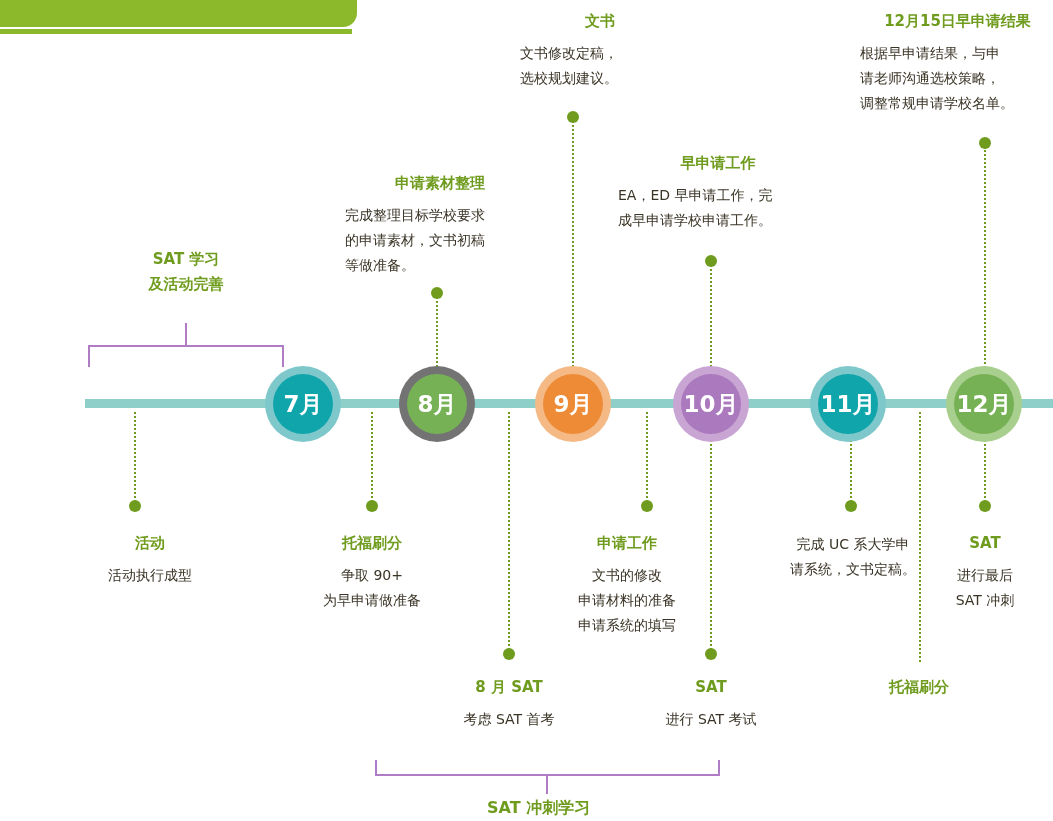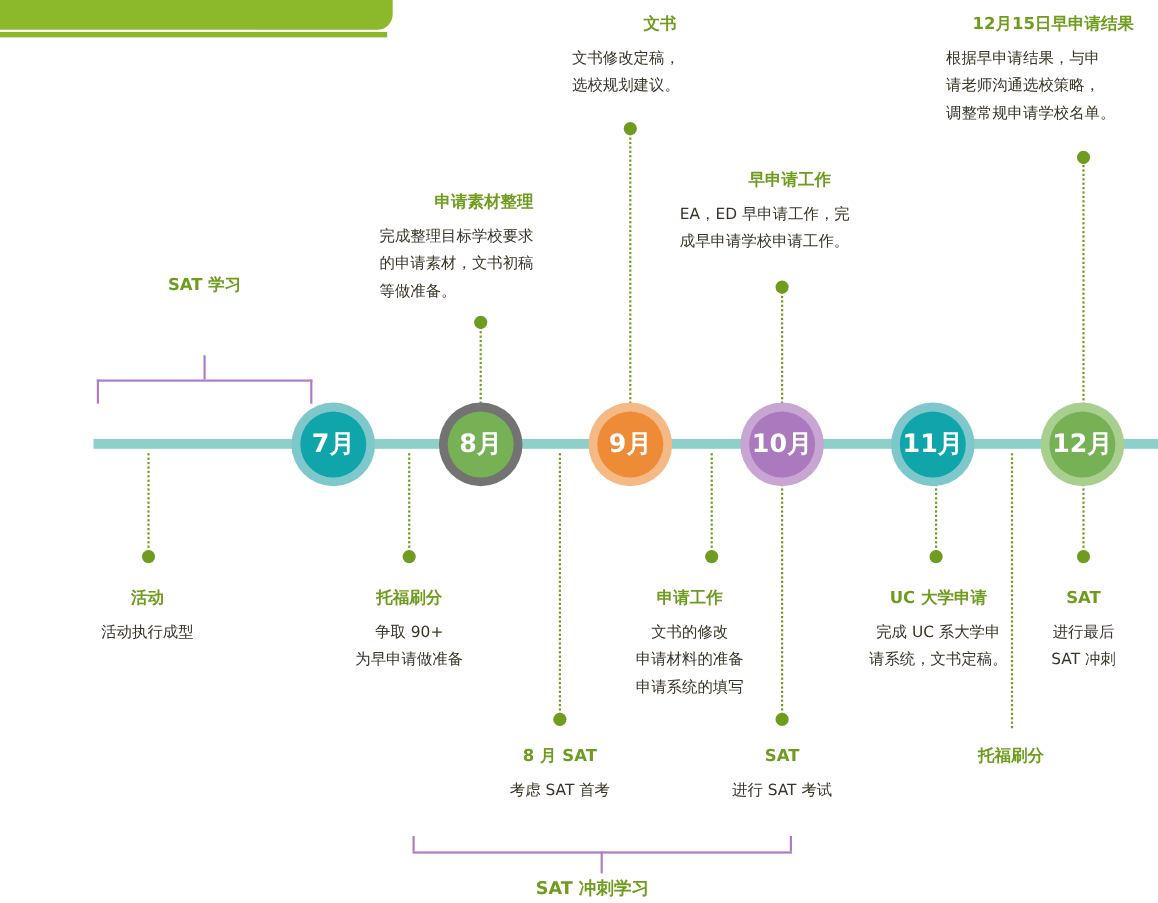--- a/index.html
+++ b/index.html
@@ -147,20 +147,21 @@
   <div class="axis"></div>
 
   <div class="bracket" style="left:88px; top:323px; width:196px; height:30px;">
     <div class="bar" style="top:22px; width:196px;"></div>
     <div class="tick" style="left:0px;   top:22px; height:22px;"></div>
     <div class="tick" style="left:194px; top:22px; height:22px;"></div>
     <div class="tick" style="left:97px;  top:0px;  height:22px;"></div>
   </div>
   <div class="blk center" style="left:86px; top:248px; width:200px;">
     <div class="ttl">SAT 学习</div>
+    <div class="ttl" style="margin-top:-6px;">及活动完善</div>
   </div>
 
   <div class="blk left" style="left:345px; top:152px; width:190px;">
     <div class="ttl" style="text-align:center;margin-top:20px;">申请素材整理</div>
     <div class="body">完成整理目标学校要求</div>
     <div class="body">的申请素材，文书初稿</div>
     <div class="body">等做准备。</div>
   </div>
   <div class="conn-dot" style="left:431px; top:287px;"></div>
   <div class="conn-line" style="left:436px; top:297px; height:78px;"></div>
@@ -204,21 +205,21 @@
   </div>
   <div class="month" style="left:810px; top:366px; background:#7ec8cc;">
     <div class="inner" style="background:#10a5ab;">11月</div>
   </div>
   <div class="month" style="left:946px; top:366px; background:#a8cf8e;">
     <div class="inner" style="background:#76b156;">12月</div>
   </div>
 
   <div class="conn-line" style="left:134px; top:412px; height:90px;"></div>
   <div class="conn-dot" style="left:129px; top:500px;"></div>
-  <div class="blk center" style="left:44px; top:532px; width:180px;">
+  <div class="blk center" style="left:60px; top:532px; width:180px;">
     <div class="ttl">活动</div>
     <div class="body">活动执行成型</div>
   </div>
 
   <div class="conn-line" style="left:371px; top:412px; height:90px;"></div>
   <div class="conn-dot" style="left:366px; top:500px;"></div>
   <div class="blk center" style="left:282px; top:532px; width:180px;">
     <div class="ttl">托福刷分</div>
     <div class="body">争取 90+</div>
     <div class="body">为早申请做准备</div>
@@ -229,21 +230,20 @@
   <div class="blk center" style="left:537px; top:532px; width:180px;">
     <div class="ttl">申请工作</div>
     <div class="body">文书的修改</div>
     <div class="body">申请材料的准备</div>
     <div class="body">申请系统的填写</div>
   </div>
 
   <div class="conn-line" style="left:850px; top:412px; height:90px;"></div>
   <div class="conn-dot" style="left:845px; top:500px;"></div>
   <div class="blk center" style="left:758px; top:532px; width:190px;">
-    <div class="ttl">UC 大学申请</div>
     <div class="body">完成 UC 系大学申</div>
     <div class="body">请系统，文书定稿。</div>
   </div>
 
   <div class="conn-line" style="left:984px; top:412px; height:90px;"></div>
   <div class="conn-dot" style="left:979px; top:500px;"></div>
   <div class="blk center" style="left:895px; top:532px; width:180px;">
     <div class="ttl">SAT</div>
     <div class="body">进行最后</div>
     <div class="body">SAT 冲刺</div>

